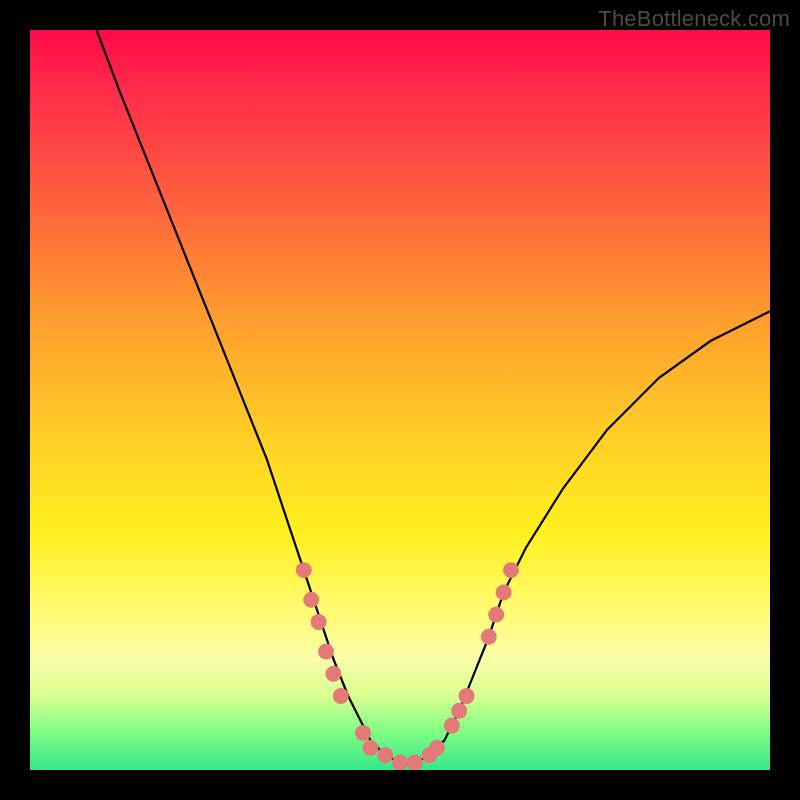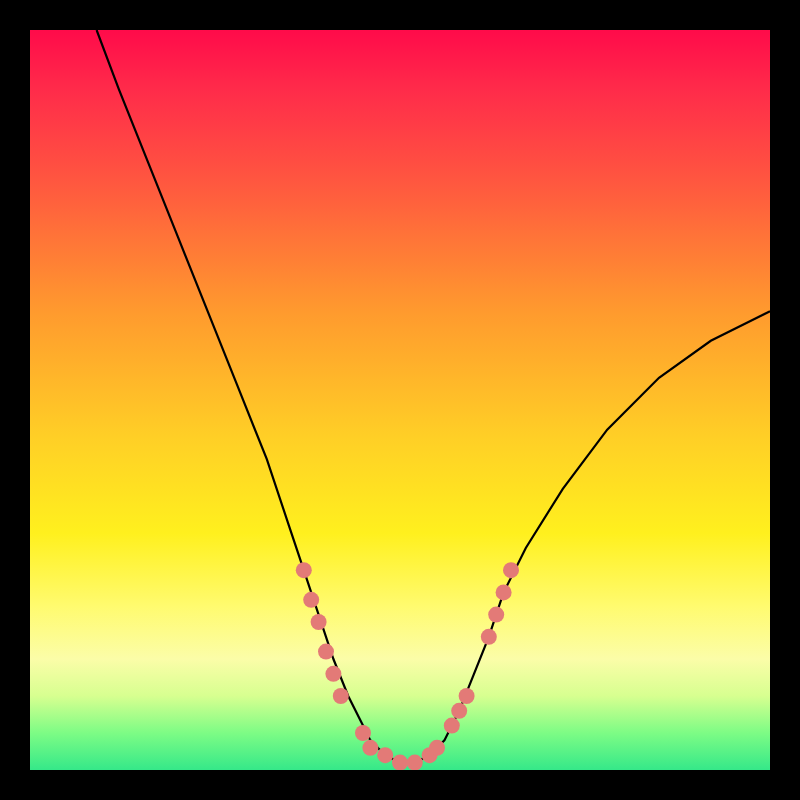--- a/index.html
+++ b/index.html
@@ -56,20 +56,21 @@
     height: 740px;
   }
   .dot {
     fill: #e37a77;
   }
 </style>
 </head>
 <body>
 
 <div class="frame">
+  <div class="watermark">TheBottleneck.com</div>
   <div class="plot">
     <svg class="curve" viewBox="0 0 740 740">
       <path id="curve-path" fill="none" stroke="#000000" stroke-width="2.2" d="M66.6 0.0 L88.8 59.2 L118.4 133.2 L148.0 207.2 L177.6 281.2 L207.2 355.2 L236.8 429.2 L259.0 495.8 L273.8 540.2 L288.6 584.6 L303.4 629.0 L318.2 666.0 L333.0 695.6 L340.4 710.4 L355.2 725.2 L370.0 732.6 L384.8 732.6 L399.6 725.2 L414.4 710.4 L429.2 680.8 L444.0 643.8 L458.8 606.8 L473.6 562.4 L495.8 518.0 L532.8 458.8 L577.2 399.6 L629.0 347.8 L680.8 310.8 L740.0 281.2"></path>
       <g id="markers">
           <circle cx="273.8" cy="540.2" r="8" class="dot"></circle>
           <circle cx="281.2" cy="569.8" r="8" class="dot"></circle>
           <circle cx="288.6" cy="592.0" r="8" class="dot"></circle>
           <circle cx="296.0" cy="621.6" r="8" class="dot"></circle>
           <circle cx="303.4" cy="643.8" r="8" class="dot"></circle>
           <circle cx="310.8" cy="666.0" r="8" class="dot"></circle>

